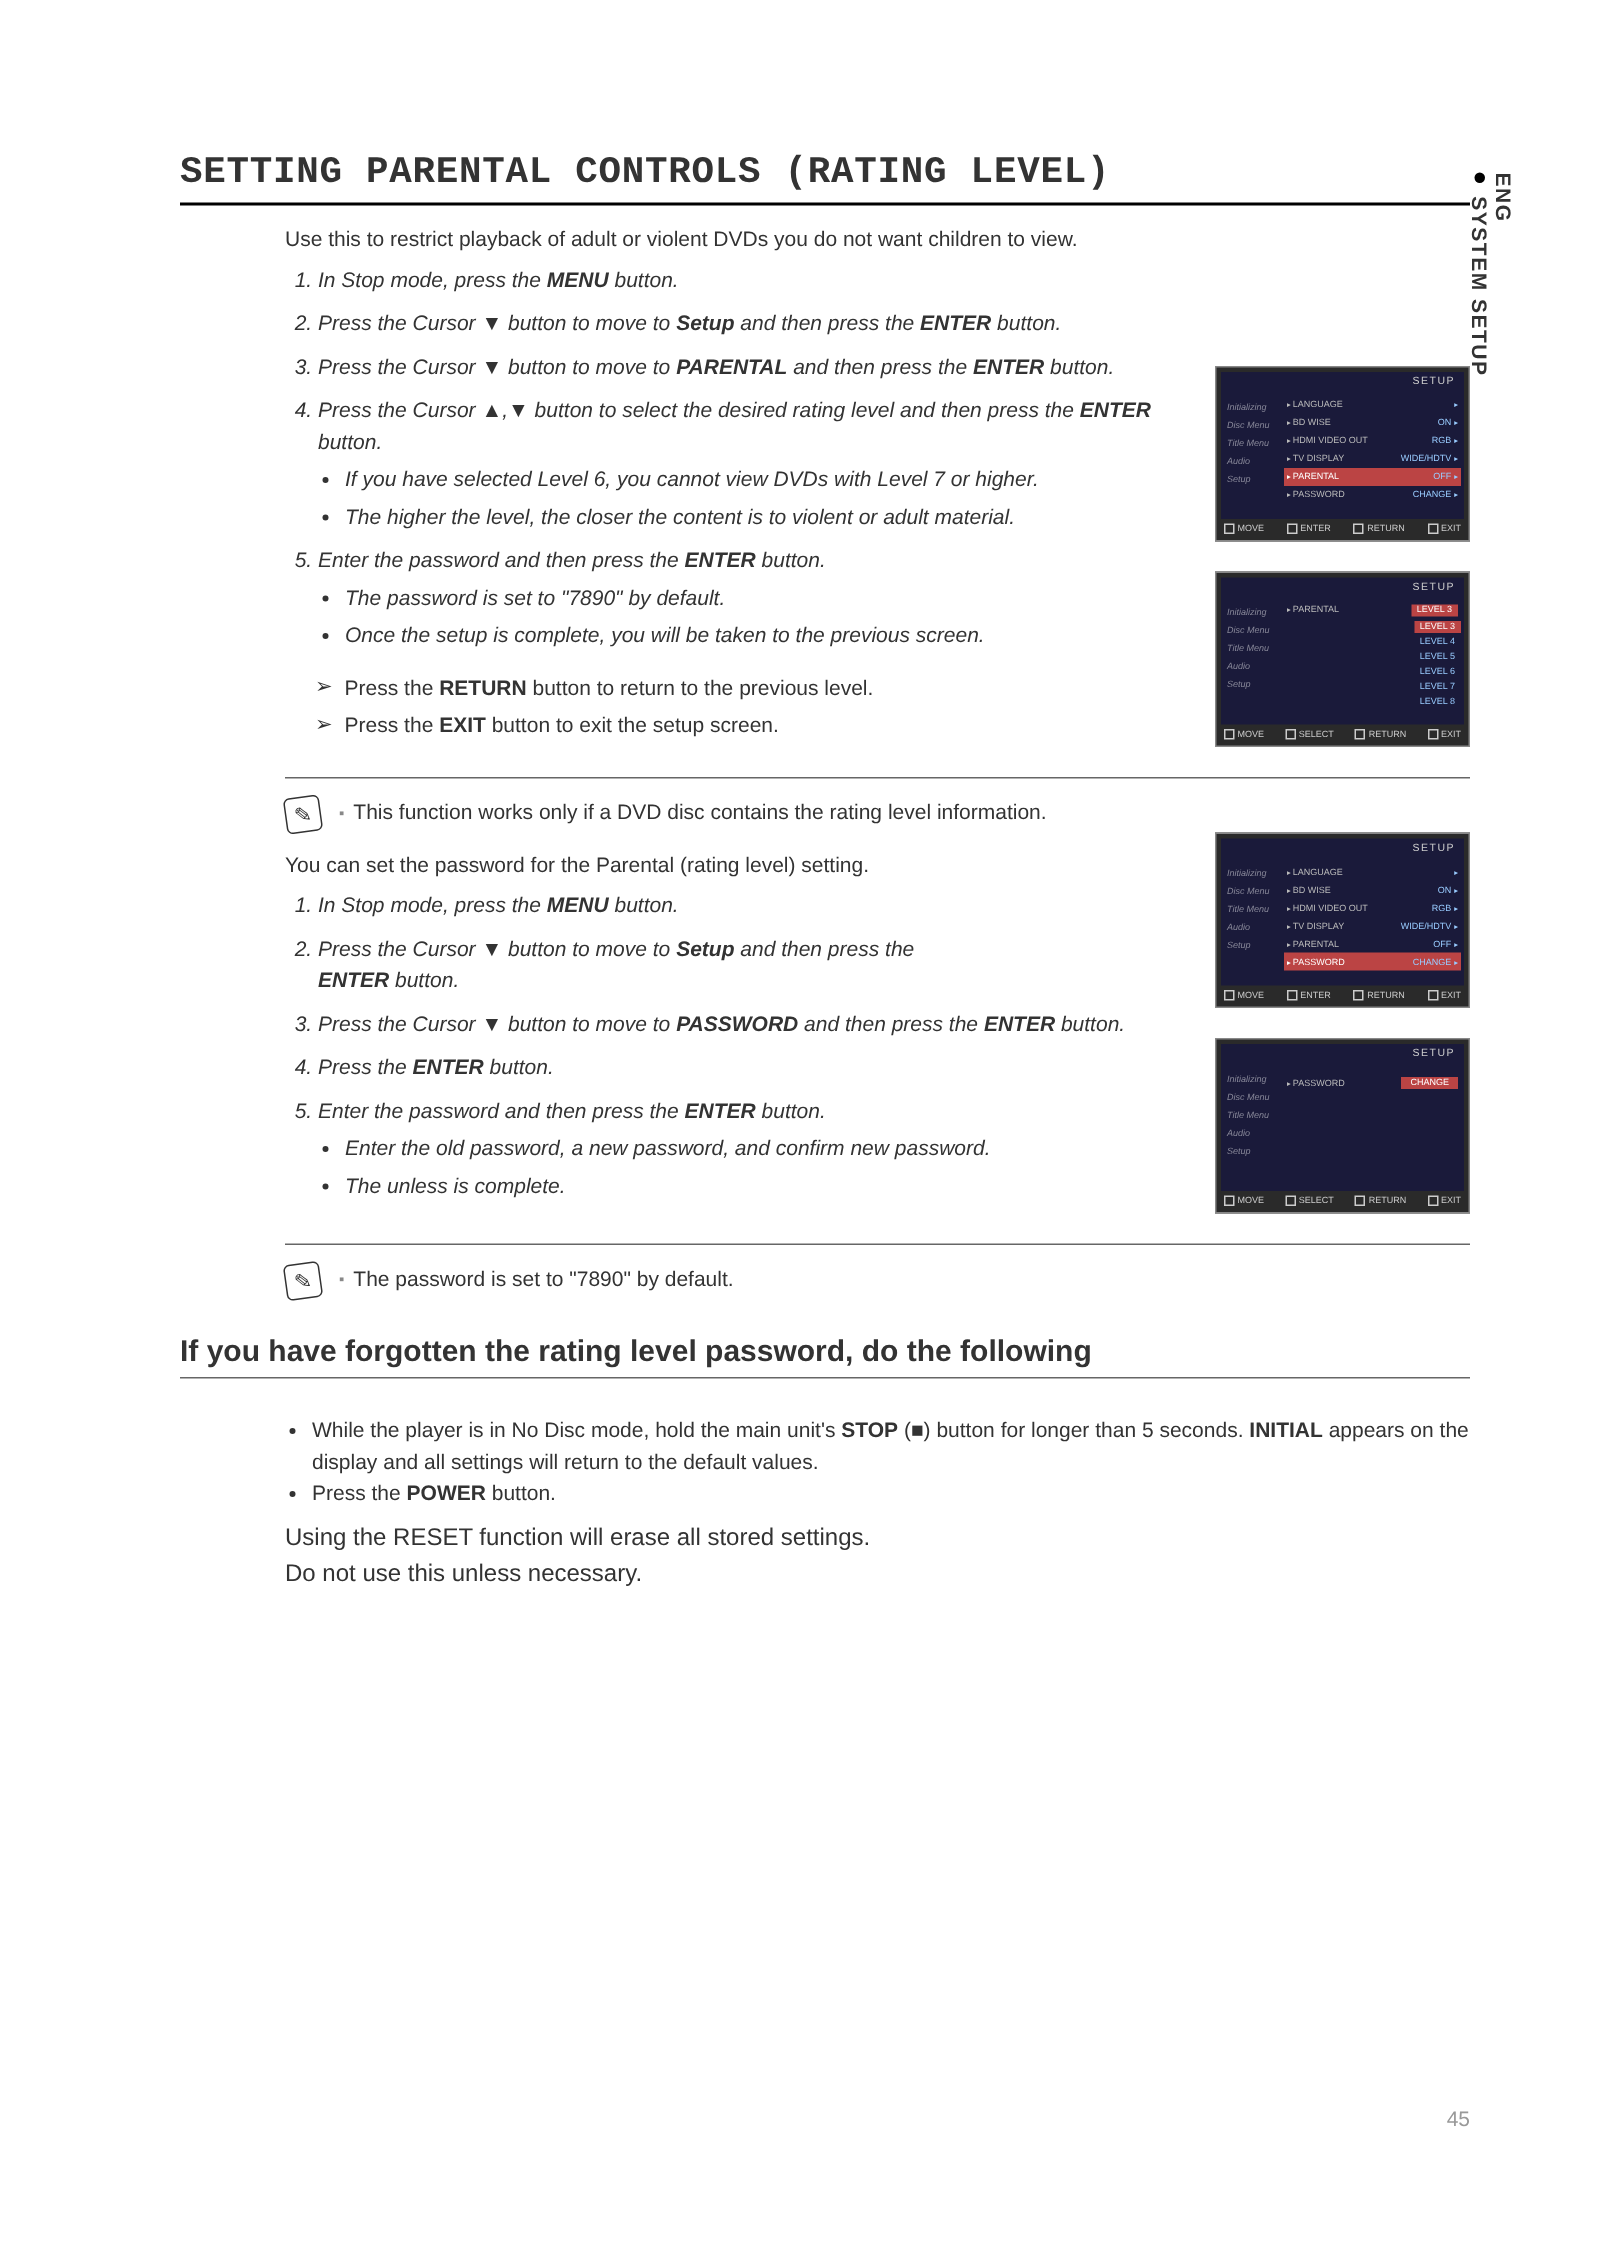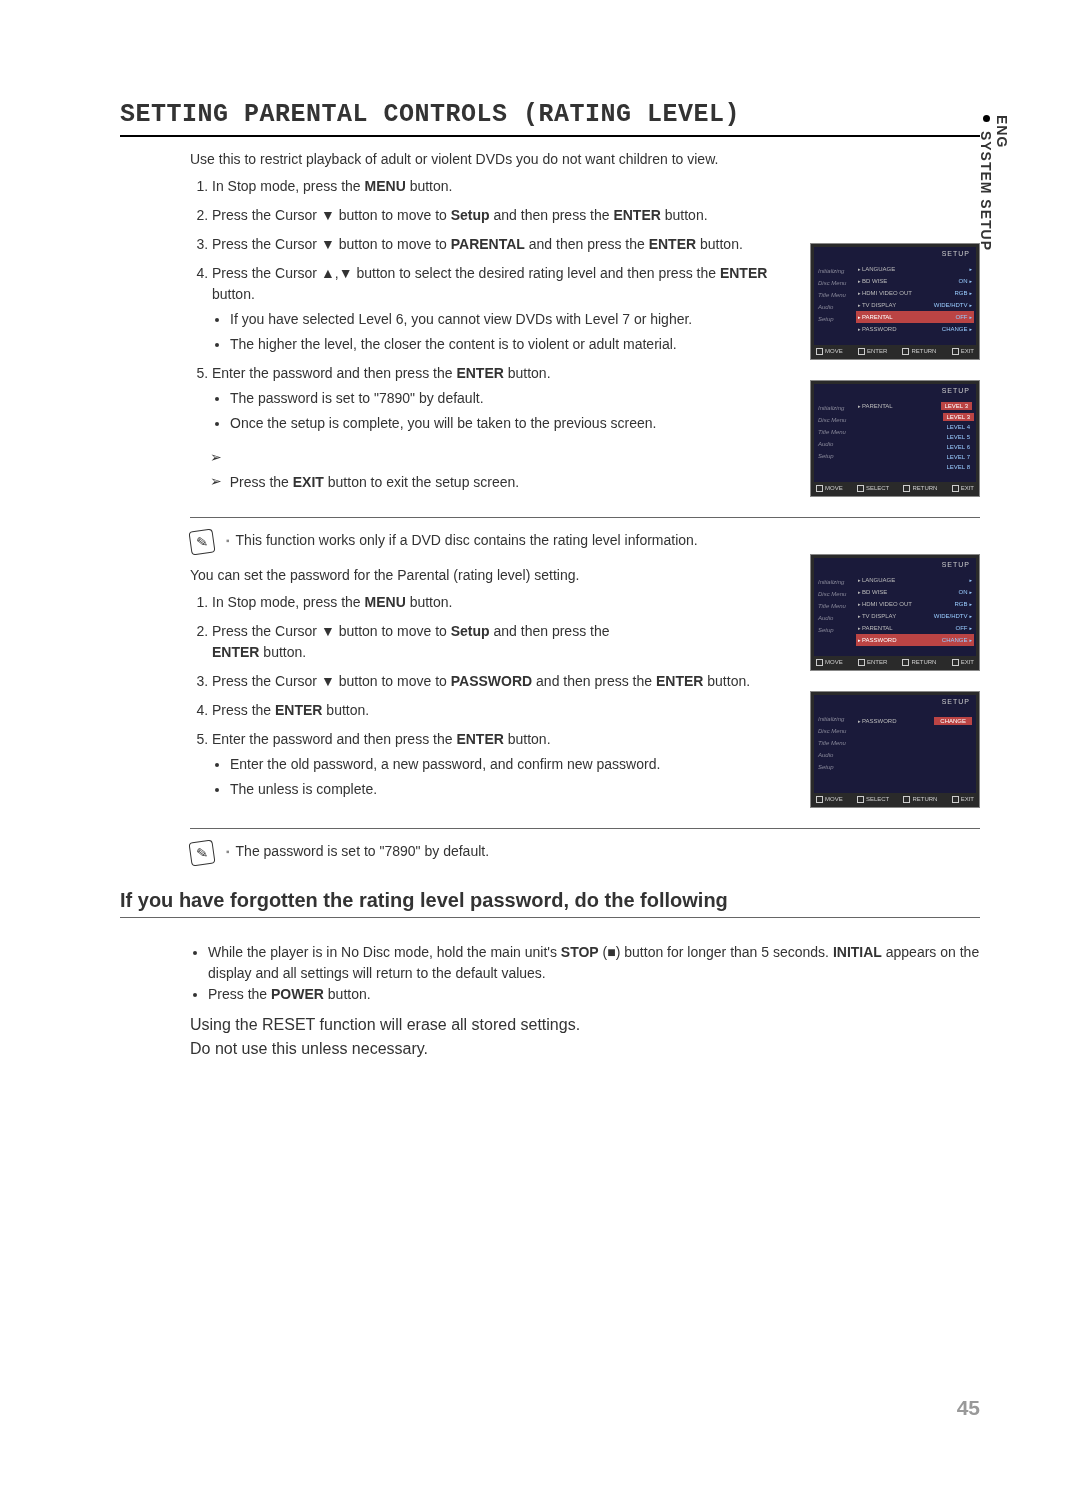--- a/index.html
+++ b/index.html
@@ -64,20 +64,21 @@
   .intro {
     margin: 2px 0 6px 0;
     padding-left: 70px;
   }
   ol.steps {
     margin: 0 0 0 70px;
     padding-left: 22px;
   }
   ol.steps > li {
     margin-bottom: 8px;
+    font-style: italic;
   }
   ul.sub {
     list-style: disc;
     margin: 4px 0 4px 18px;
     padding: 0;
   }
   ul.sub li {
     margin-bottom: 4px;
   }
   .pointer-block {
@@ -142,23 +143,23 @@
   }
   .plain-para {
     margin: 8px 0 0 70px;
     font-size: 16px;
     line-height: 1.5;
   }
   .page-num {
     position: absolute;
     right: 100px;
     bottom: 40px;
-    font-weight: bold;
+    font-weight: normal;
     color: #999;
-    font-size: 21px;
+    font-size: 14px;
   }
   
   .shot {
     background: #2a2a2a;
     border: 1px solid #888;
     padding: 3px;
     font-size: 7px;
     color: #bbb;
   }
   .shot-inner {
@@ -279,20 +280,21 @@
           <ul class="sub">
             <li>The password is set to "7890" by default.</li>
             <li>Once the setup is complete, you will be taken to the previous screen.</li>
           </ul>
         </li>
       </ol>
 
       <div class="pointer-block">
         <div class="pointer-line">
           <span class="pointer-icon">➢</span>
+          <span><span>Press the </span><b>RETURN</b><span> button to return to the previous level.</span></span>
         </div>
         <div class="pointer-line">
           <span class="pointer-icon">➢</span>
           <span><span>Press the </span><b>EXIT</b><span> button to exit the setup screen.</span></span>
         </div>
       </div>
     </div>
 
     <div class="shot-col">
 

